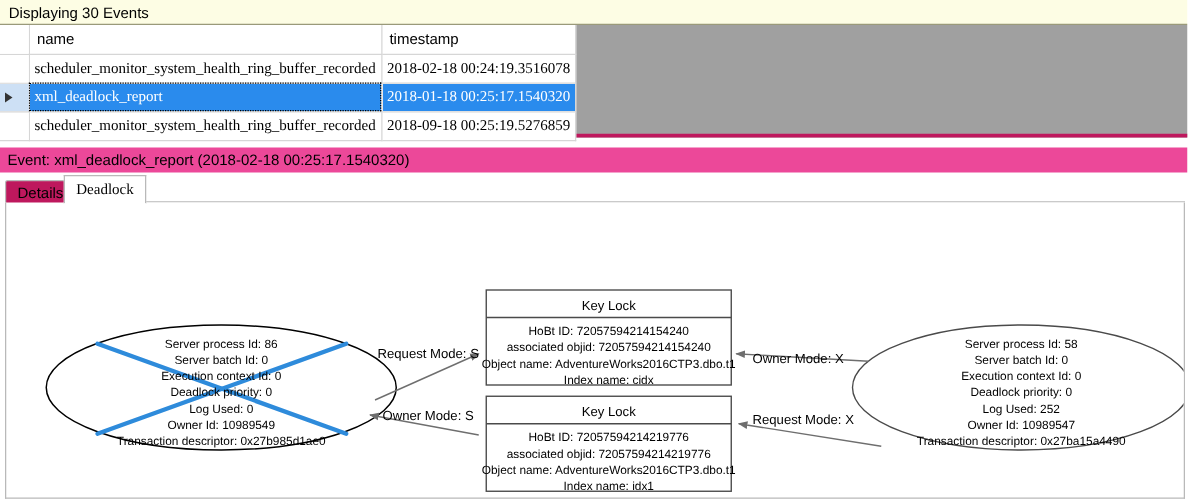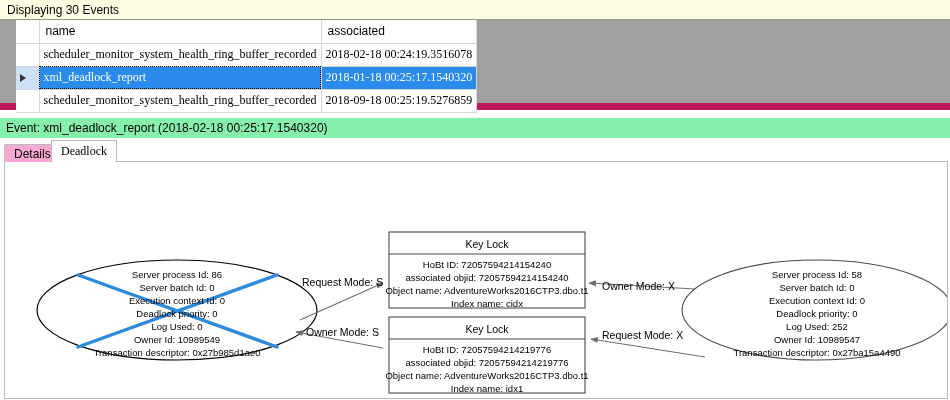--- a/index.html
+++ b/index.html
@@ -27,22 +27,21 @@
     display: flex; align-items: center;
     padding-left: 7px;
   }
 
   
   .grid-wrap {
     position: absolute; left: 0; top: 20px;
     width: 950px; height: 90px;
     background: #a0a0a0;
     box-sizing: border-box;
-    border-bottom: 7px solid #be185d;
-    padding-left: 16px;
+    border-bottom: 3px solid #be185d;
   }
   table.grid {
     border-collapse: collapse;
     table-layout: fixed;
     background: #ffffff;
     font-size: 12px;
   }
   table.grid th, table.grid td {
     border: 1px solid #d6d6d6;
     border-top: none;
@@ -93,35 +92,35 @@
   td.cell { background:#ffffff; color:#000;font-family:Liberation Serif, serif; }
 
   
   .event-caption {
     position: absolute; left: 0; top: 118px;
     width: 950px; height: 20px;
     font-size: 12px; color: #000;
     display: flex; align-items: center;
     padding-left: 6px;
     box-sizing: border-box;
-    background: #86efac;
+    background: #ec4899;
   }
 
   
   .tabstrip {
     position: absolute; left: 4px; top: 140px;
     width: 944px; height: 22px;
   }
   .tab {
     position: absolute; bottom: 0;
     height: 19px;
     font-size: 12px;
     padding: 0 9px;
     display: flex; align-items: center;
-    background: #f9a8d4;
+    background: #be185d;
     border: 1px solid #b9b9b9;
     border-bottom: none;
     color: #000;
     box-sizing: border-box;
   }
   .tab.inactive { left: 0; top: 4px; height: 19px; border-top-left-radius:2px; border-top-right-radius:2px;}
   .tab.active {
     left: 47px; top: 0px; height: 23px;
     background: #ffffff;
     border: 1px solid #b9b9b9;
@@ -164,21 +163,21 @@
     <table class="grid">
       <colgroup>
           <col class="c-head">
           <col class="c-name">
           <col class="c-ts">
         </colgroup>
       <thead>
         <tr>
           <th class="rowhead"></th>
           <th>name</th>
-          <th>associated</th>
+          <th>timestamp</th>
         </tr>
       </thead>
       <tbody>
         <tr>
           <td class="rowhead"></td>
           <td class="cell first">scheduler_monitor_system_health_ring_buffer_recorded</td>
           <td class="cell">2018-02-18 00:24:19.3516078</td>
         </tr>
         <tr class="selected">
           <td class="rowhead"><span class="caret"></span></td>

